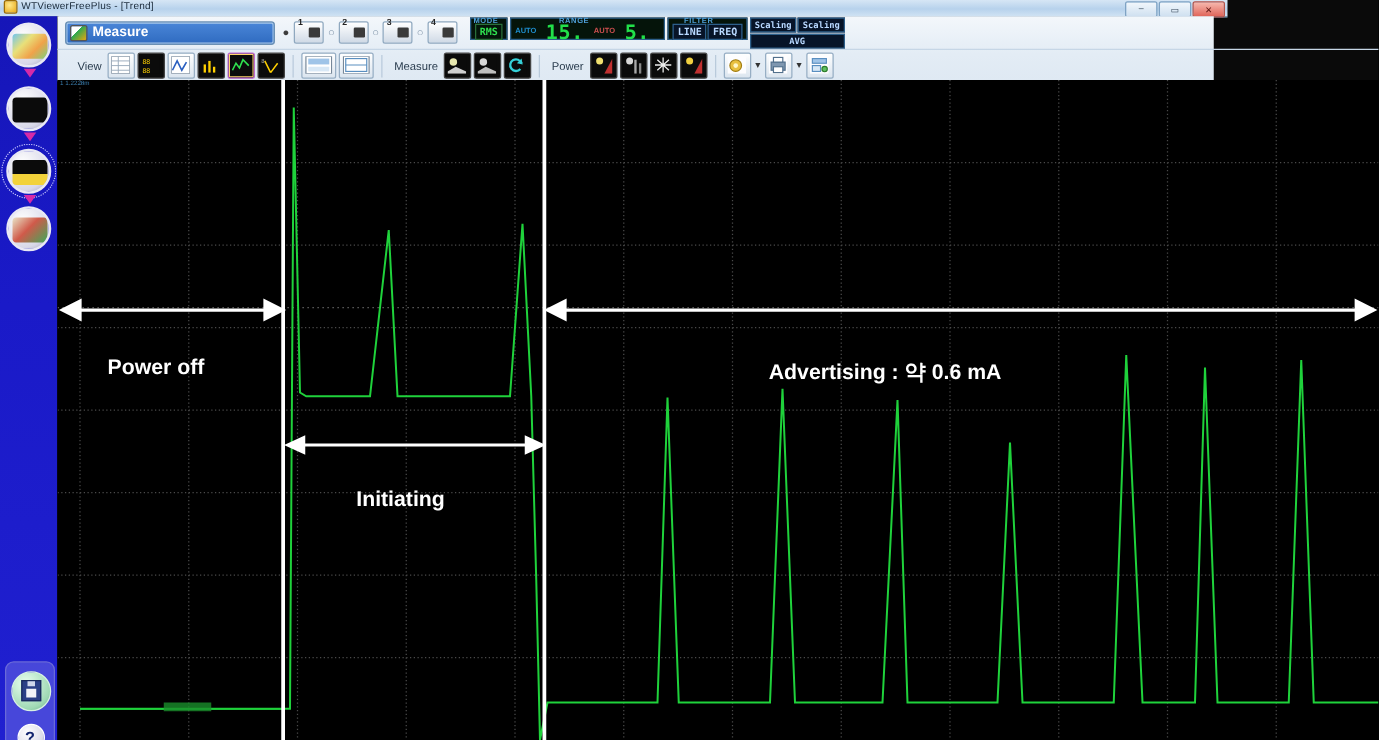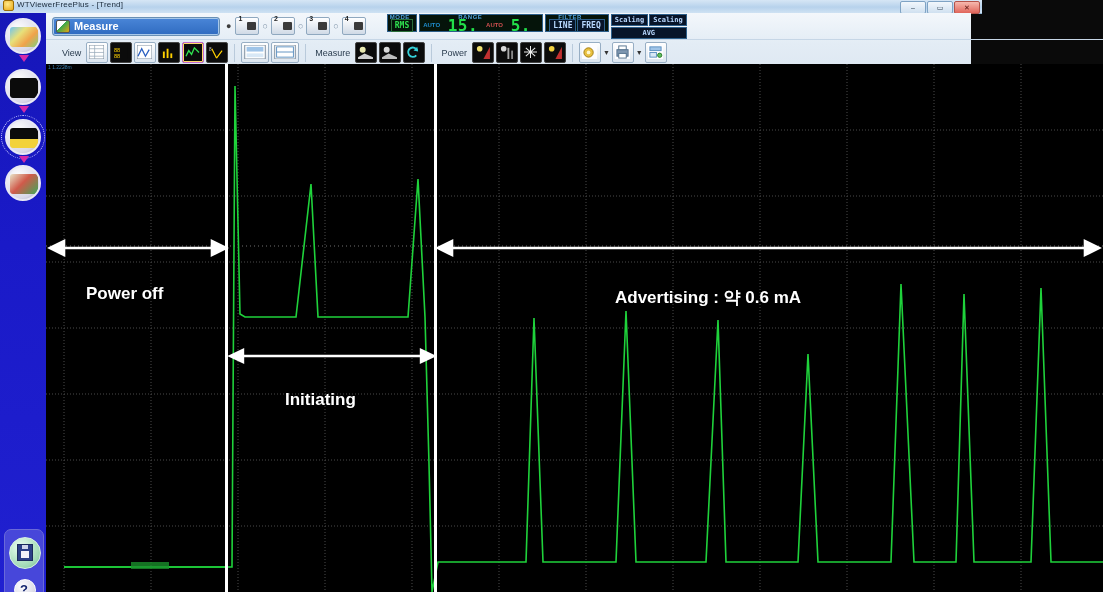--- a/index.html
+++ b/index.html
@@ -56,21 +56,21 @@
   .mc-label{font-size:11px;font-weight:bold;color:#fff;}
 
   .chbtn{position:relative;width:22px;height:16px;margin:0 2px;border-radius:2px;
     background:linear-gradient(to bottom,#ffffff,#d0dae6);border:1px solid #8fa8bf;}
   .chbtn .num{position:absolute;left:2px;top:-3px;font-size:7px;font-weight:bold;color:#222;}
   .chbtn .plug{position:absolute;right:2px;top:4px;width:9px;height:8px;background:#3a3a3a;border-radius:1px;}
   .chsep{font-size:9px;color:#7f93a8;margin:0 1px;}
   .bullet{font-size:9px;color:#3c3c3c;margin-left:6px;margin-right:2px;}
 
   
-  .readout{display:flex;align-items:flex-start;margin-left:19px;height:24px;}
+  .readout{display:flex;align-items:flex-start;margin-left:8px;height:24px;}
   .ro-group{position:relative;background:#05140a;border:1px solid #2d5f8a;margin-right:2px;
     padding:5px 3px 1px 3px;height:18px;box-sizing:border-box;display:flex;align-items:center;}
   .ro-cap{position:absolute;left:2px;top:-1px;font-size:6px;font-weight:bold;color:#4f9fd8;letter-spacing:.5px;}
   .ro-val{font-size:16px;font-weight:bold;color:#22e04a;font-family:"DejaVu Sans Mono",monospace;
     letter-spacing:.5px;padding:0 2px;}
   .ro-sub{font-size:6px;color:#1f8fd0;font-weight:bold;margin-right:2px;}
   .ro-chip{font-size:8px;font-weight:bold;color:#2fe04f;background:#04150a;border:1px solid #2a6f3a;
     padding:1px 3px;font-family:"DejaVu Sans Mono",monospace;}
   .ro-chip.blue{color:#b8d8ff;border-color:#2d5f8a;background:#071428;}
   .ro-stack{display:flex;flex-direction:column;gap:1px;}

